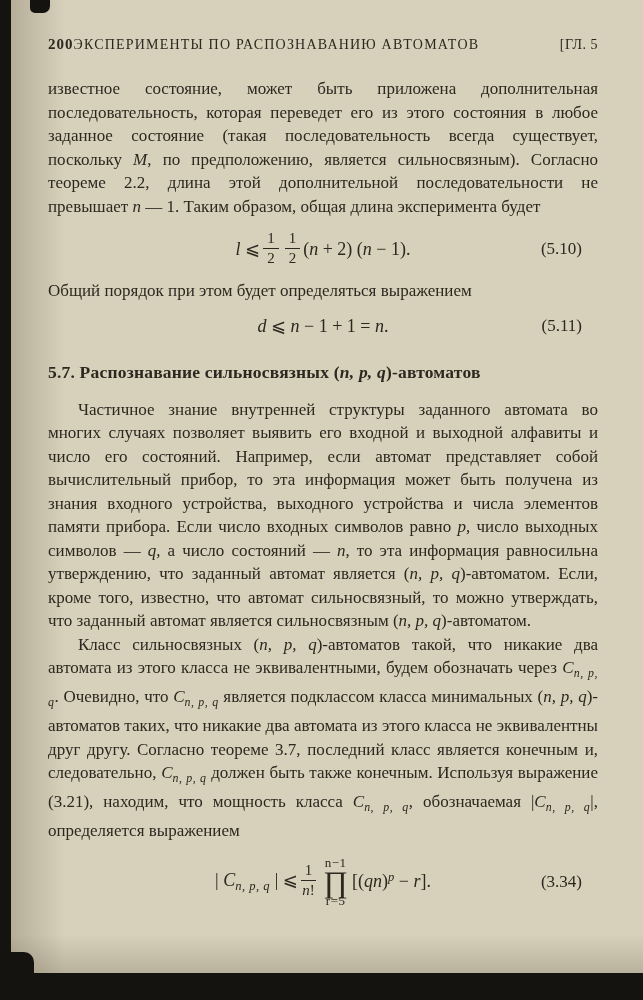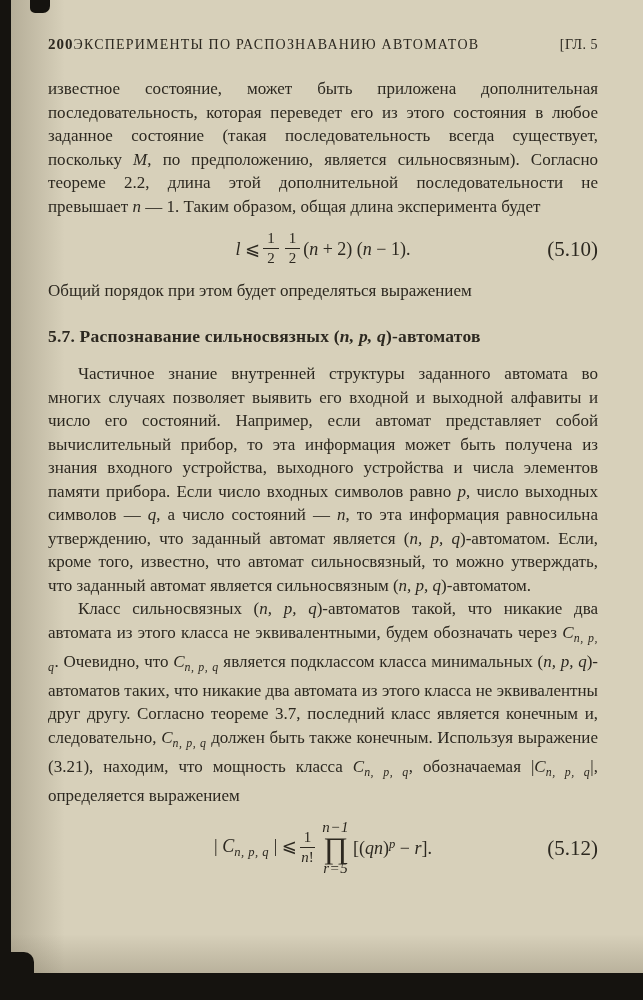--- a/index.html
+++ b/index.html
@@ -43,36 +43,36 @@
   p.indent { text-indent:30px; }
 
   .formula-row {
     position:relative;
     text-align:center;
     font-size:18px;
     line-height:1.25;
     margin:13px 0 11px;
   }
   .eq-num {
-    position:absolute; right:0; top:50%; transform:translateY(-50%);
-    font-size:21px;
+    position:absolute; right:16px; top:50%; transform:translateY(-50%);
+    font-size:17px;
     text-align:right;
   }
   .f-inner { display:inline-flex; align-items:center; }
 
   .frac {
     display:inline-flex; flex-direction:column; align-items:stretch;
     text-align:center; font-size:15px; line-height:1.12;
     vertical-align:middle; margin:0 3px; position:relative; top:-1px;
   }
   .frac .num { border-bottom:1.3px solid currentColor; padding:0 4px 1px; }
   .frac .den { padding-top:1px; }
 
   .prod { display:inline-flex; flex-direction:column; align-items:center; line-height:1; margin:0 4px; }
-  .prod .lim { font-size:15px; font-style:italic; letter-spacing:0.5px; }
+  .prod .lim { font-size:13px; letter-spacing:0.5px; }
   .prod .op  { font-size:30px; line-height:0.85; }
 
   .heading { font-size:17.5px; font-weight:bold; margin:24px 0 15px; letter-spacing:0.2px; }
 
   .i   { font-style:italic; }
   .sub { font-style:italic; font-size:0.7em; vertical-align:-0.3em; letter-spacing:0.5px; }
   .sup { font-style:italic; font-size:0.7em; vertical-align:0.5em; }
 </style>
 </head>
 <body>
@@ -106,20 +106,24 @@
             <span class="num">1</span>
             <span class="den">2</span>
           </span>
           <span><span> (</span><span class="i">n</span><span> + 2) (</span><span class="i">n</span><span> − 1).</span></span>
         </span>
       <span class="eq-num">(5.10)</span>
     </div>
 
     <p class="body"><span>Общий порядок при этом будет определяться выражением</span></p>
 
+    <div class="formula-row">
+      <span><span class="i">d</span><span> ⩽ </span><span class="i">n</span><span> − 1 + 1 = </span><span class="i">n</span><span>.</span></span>
+      <span class="eq-num">(5.11)</span>
+    </div>
 
     <h2 class="heading"><span><span>5.7. Распознавание сильносвязных (</span><span class="i">n, p, q</span><span>)-автоматов</span></span></h2>
 
     <p class="body indent"><span>Частичное знание внутренней структуры заданного автомата во многих случаях позволяет выявить его входной и выходной алфавиты и число его состояний. Например, если автомат представляет собой вычислительный прибор, то эта информация может быть получена из знания входного устройства, выходного устройства и числа элементов памяти прибора. Если число входных символов равно </span><span class="i">p</span><span>, число выходных символов — </span><span class="i">q</span><span>, а число состояний — </span><span class="i">n</span><span>, то эта информация равносильна утверждению, что заданный автомат является (</span><span class="i">n, p, q</span><span>)-автоматом. Если, кроме того, известно, что автомат сильносвязный, то можно утверждать, что заданный автомат является сильносвязным (</span><span class="i">n, p, q</span><span>)-автоматом.</span></p>
 
     <p class="body indent"><span>Класс сильносвязных (</span><span class="i">n, p, q</span><span>)-автоматов такой, что никакие два автомата из этого класса не эквивалентными, будем обозначать через </span><span class="i">C</span><span class="sub">n, p, q</span><span>. Очевидно, что </span><span class="i">C</span><span class="sub">n, p, q</span><span> является подклассом класса минимальных (</span><span class="i">n, p, q</span><span>)-автоматов таких, что никакие два автомата из этого класса не эквивалентны друг другу. Согласно теореме 3.7, последний класс является конечным и, следовательно, </span><span class="i">C</span><span class="sub">n, p, q</span><span> должен быть также конечным. Используя выражение (3.21), находим, что мощность класса </span><span class="i">C</span><span class="sub">n, p, q</span><span>, обозначаемая |</span><span class="i">C</span><span class="sub">n, p, q</span><span>|, определяется выражением</span></p>
 
     <div class="formula-row">
       <span class="f-inner">
           <span><span>| </span><span class="i">C</span><span class="sub">n, p, q</span><span> | ⩽ </span></span>
@@ -127,17 +131,17 @@
             <span class="num">1</span>
             <span class="den"><span class="i">n</span><span>!</span></span>
           </span>
           <span class="prod">
             <span class="lim">n−1</span>
             <span class="op">∏</span>
             <span class="lim">r=5</span>
           </span>
           <span><span> [(</span><span class="i">qn</span><span>)</span><span class="sup">p</span><span> − </span><span class="i">r</span><span>].</span></span>
         </span>
-      <span class="eq-num">(5.12)</span>
+      <span class="eq-num">(3.34)</span>
     </div>
 
   </div>
 </div>
 
 </body></html>

